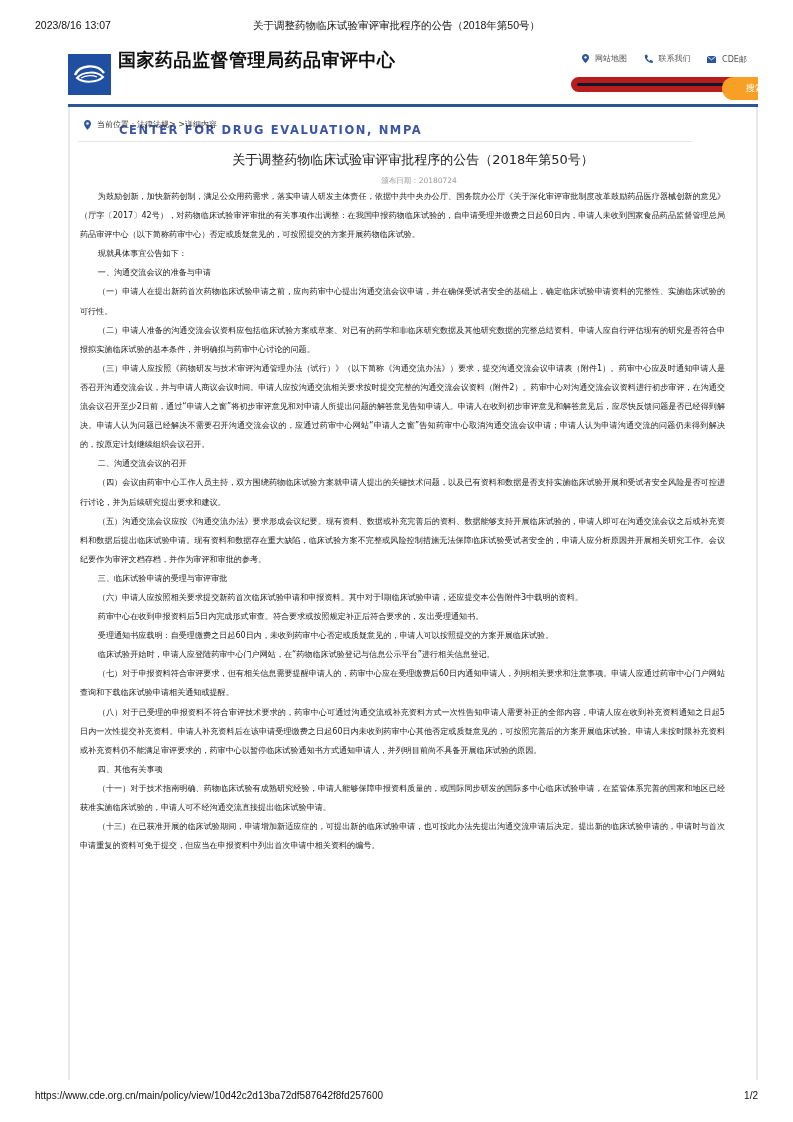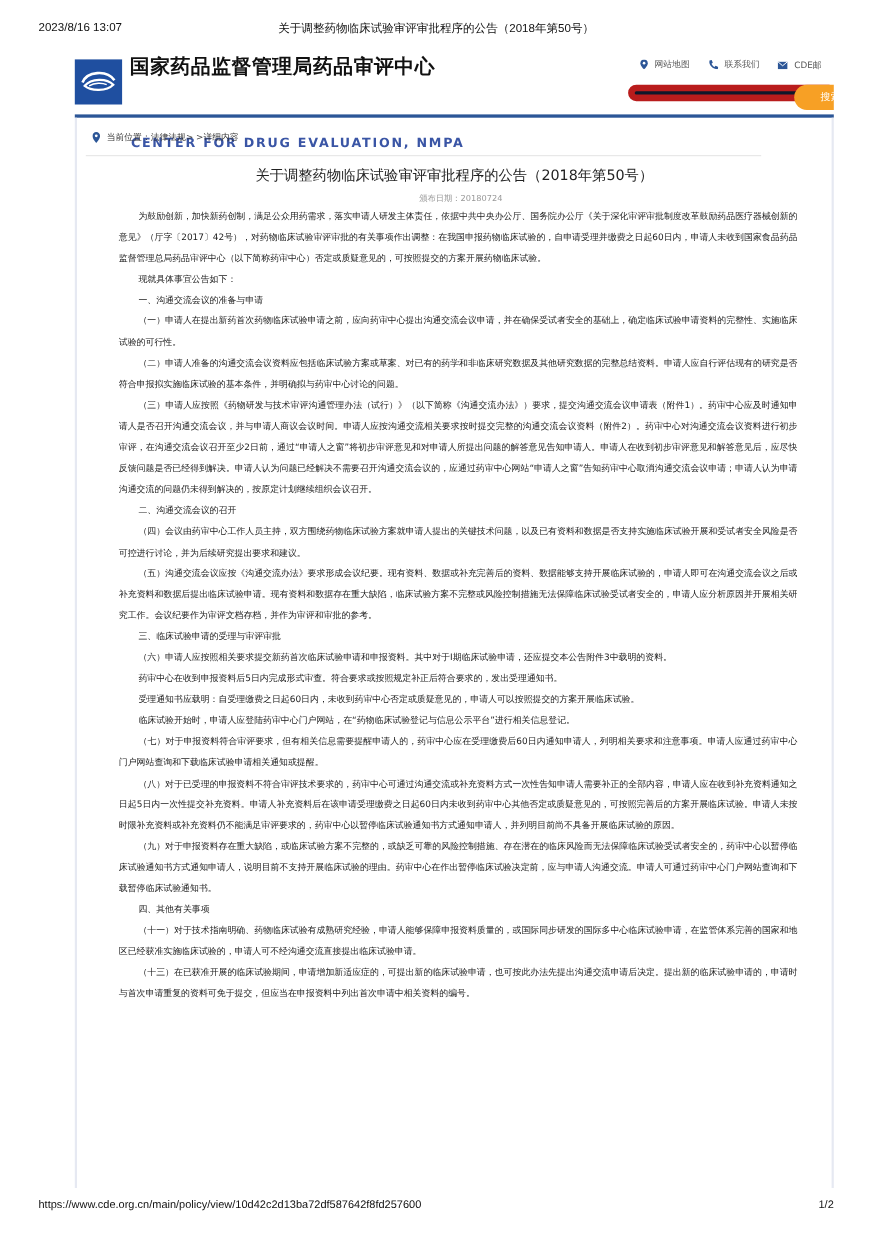--- a/index.html
+++ b/index.html
@@ -32,21 +32,21 @@
   .content { position: absolute; top: 107px; left: 68px; width: 690px; height: 973px; border-left: 2px solid #e6e9f2; border-right: 2px solid #e6e9f2; }
 
   .breadcrumb { position: absolute; top: 12px; left: 14px; font-size: 8px; color: #333; white-space: nowrap; display: flex; align-items: center; }
   .breadcrumb svg { margin-right: 6px; }
   .bc-sep { height: 1px; background: #e6e6e6; position: absolute; top: 34px; left: 8px; width: 614px; }
 
   .art-title { position: absolute; top: 44px; left: 0; right: 0; text-align: center; font-size: 13px; color: #222; white-space: nowrap; }
   .art-date { position: absolute; top: 69px; left: 0; right: 0; text-align: center; font-size: 7.5px; color: #999; padding-left: 12px; }
 
   .body-text { position: absolute; top: 80px; left: 10px; width: 645px; font-size: 8.1px; line-height: 19.1px; color: #1a1a1a; text-align: justify; }
-  .body-text p { text-indent: 2.2em; margin-left: 28px; }
+  .body-text p { text-indent: 2.2em; }
   .body-text p.h { text-indent: 2.2em; }
 
   .print-footer { position: absolute; top: 1090px; left: 35px; right: 35px; font-family: "Liberation Sans", sans-serif; font-size: 10px; color: #111; }
   .print-footer .url { position: absolute; left: 0; top: 0; }
   .print-footer .pg { position: absolute; right: 0; top: 0; }
 </style>
 </head>
 <body>
 
 <div class="print-header">
@@ -127,21 +127,20 @@
     <p class="h">二、沟通交流会议的召开</p>
     <p>（四）会议由药审中心工作人员主持，双方围绕药物临床试验方案就申请人提出的关键技术问题，以及已有资料和数据是否支持实施临床试验开展和受试者安全风险是否可控进行讨论，并为后续研究提出要求和建议。</p>
     <p>（五）沟通交流会议应按《沟通交流办法》要求形成会议纪要。现有资料、数据或补充完善后的资料、数据能够支持开展临床试验的，申请人即可在沟通交流会议之后或补充资料和数据后提出临床试验申请。现有资料和数据存在重大缺陷，临床试验方案不完整或风险控制措施无法保障临床试验受试者安全的，申请人应分析原因并开展相关研究工作。会议纪要作为审评文档存档，并作为审评和审批的参考。</p>
     <p class="h">三、临床试验申请的受理与审评审批</p>
     <p>（六）申请人应按照相关要求提交新药首次临床试验申请和申报资料。其中对于I期临床试验申请，还应提交本公告附件3中载明的资料。</p>
     <p>药审中心在收到申报资料后5日内完成形式审查。符合要求或按照规定补正后符合要求的，发出受理通知书。</p>
     <p>受理通知书应载明：自受理缴费之日起60日内，未收到药审中心否定或质疑意见的，申请人可以按照提交的方案开展临床试验。</p>
     <p>临床试验开始时，申请人应登陆药审中心门户网站，在“药物临床试验登记与信息公示平台”进行相关信息登记。</p>
     <p>（七）对于申报资料符合审评要求，但有相关信息需要提醒申请人的，药审中心应在受理缴费后60日内通知申请人，列明相关要求和注意事项。申请人应通过药审中心门户网站查询和下载临床试验申请相关通知或提醒。</p>
     <p>（八）对于已受理的申报资料不符合审评技术要求的，药审中心可通过沟通交流或补充资料方式一次性告知申请人需要补正的全部内容，申请人应在收到补充资料通知之日起5日内一次性提交补充资料。申请人补充资料后在该申请受理缴费之日起60日内未收到药审中心其他否定或质疑意见的，可按照完善后的方案开展临床试验。申请人未按时限补充资料或补充资料仍不能满足审评要求的，药审中心以暂停临床试验通知书方式通知申请人，并列明目前尚不具备开展临床试验的原因。</p>
-    <p>（九）对于申报资料存在重大缺陷，或临床试验方案不完整的，或缺乏可靠的风险控制措施、存在潜在的临床风险而无法保障临床试验受试者安全的，药审中心以暂停临床试验通知书方式通知申请人，说明目前不支持开展临床试验的理由。药审中心在作出暂停临床试验决定前，应与申请人沟通交流。申请人可通过药审中心门户网站查询和下载暂停临床试验通知书。</p>
     <p class="h">四、其他有关事项</p>
     <p>（十一）对于技术指南明确、药物临床试验有成熟研究经验，申请人能够保障申报资料质量的，或国际同步研发的国际多中心临床试验申请，在监管体系完善的国家和地区已经获准实施临床试验的，申请人可不经沟通交流直接提出临床试验申请。</p>
     <p>（十三）在已获准开展的临床试验期间，申请增加新适应症的，可提出新的临床试验申请，也可按此办法先提出沟通交流申请后决定。提出新的临床试验申请的，申请时与首次申请重复的资料可免于提交，但应当在申报资料中列出首次申请中相关资料的编号。</p>
   </div>
 </div>
 
 <div class="print-footer">
   <span class="url">https://www.cde.org.cn/main/policy/view/10d42c2d13ba72df587642f8fd257600</span>
   <span class="pg">1/2</span>
 </div>

